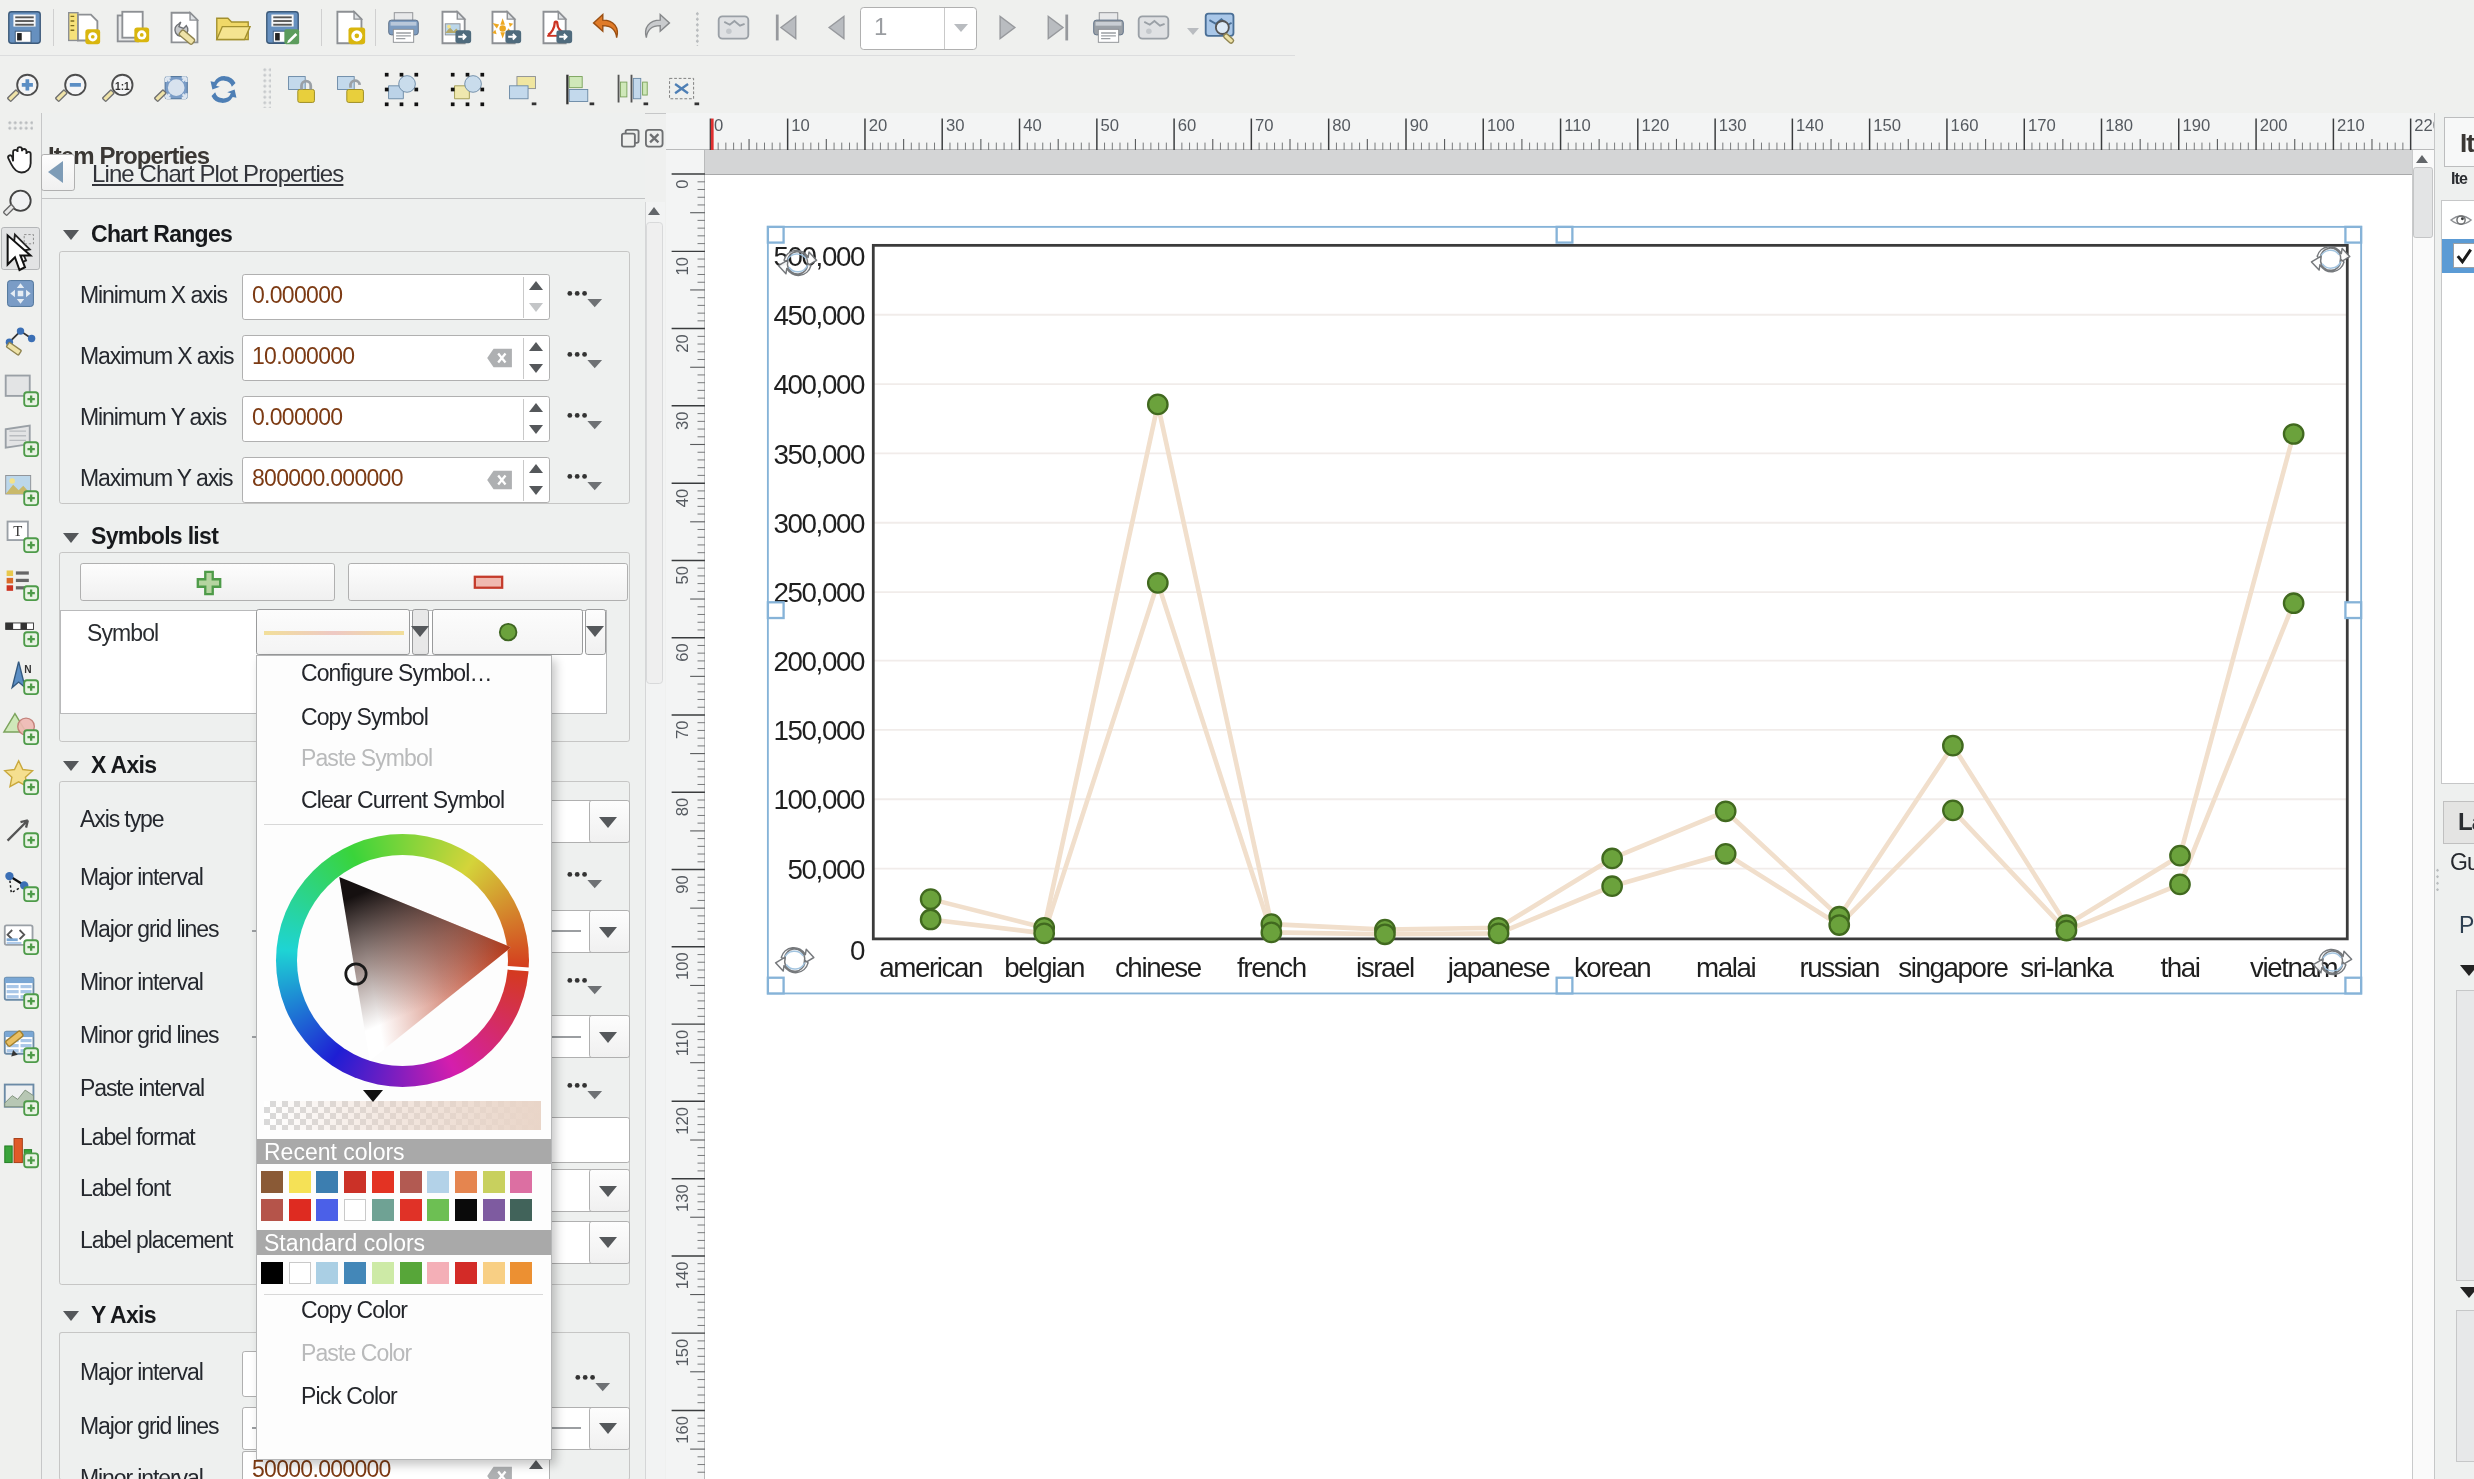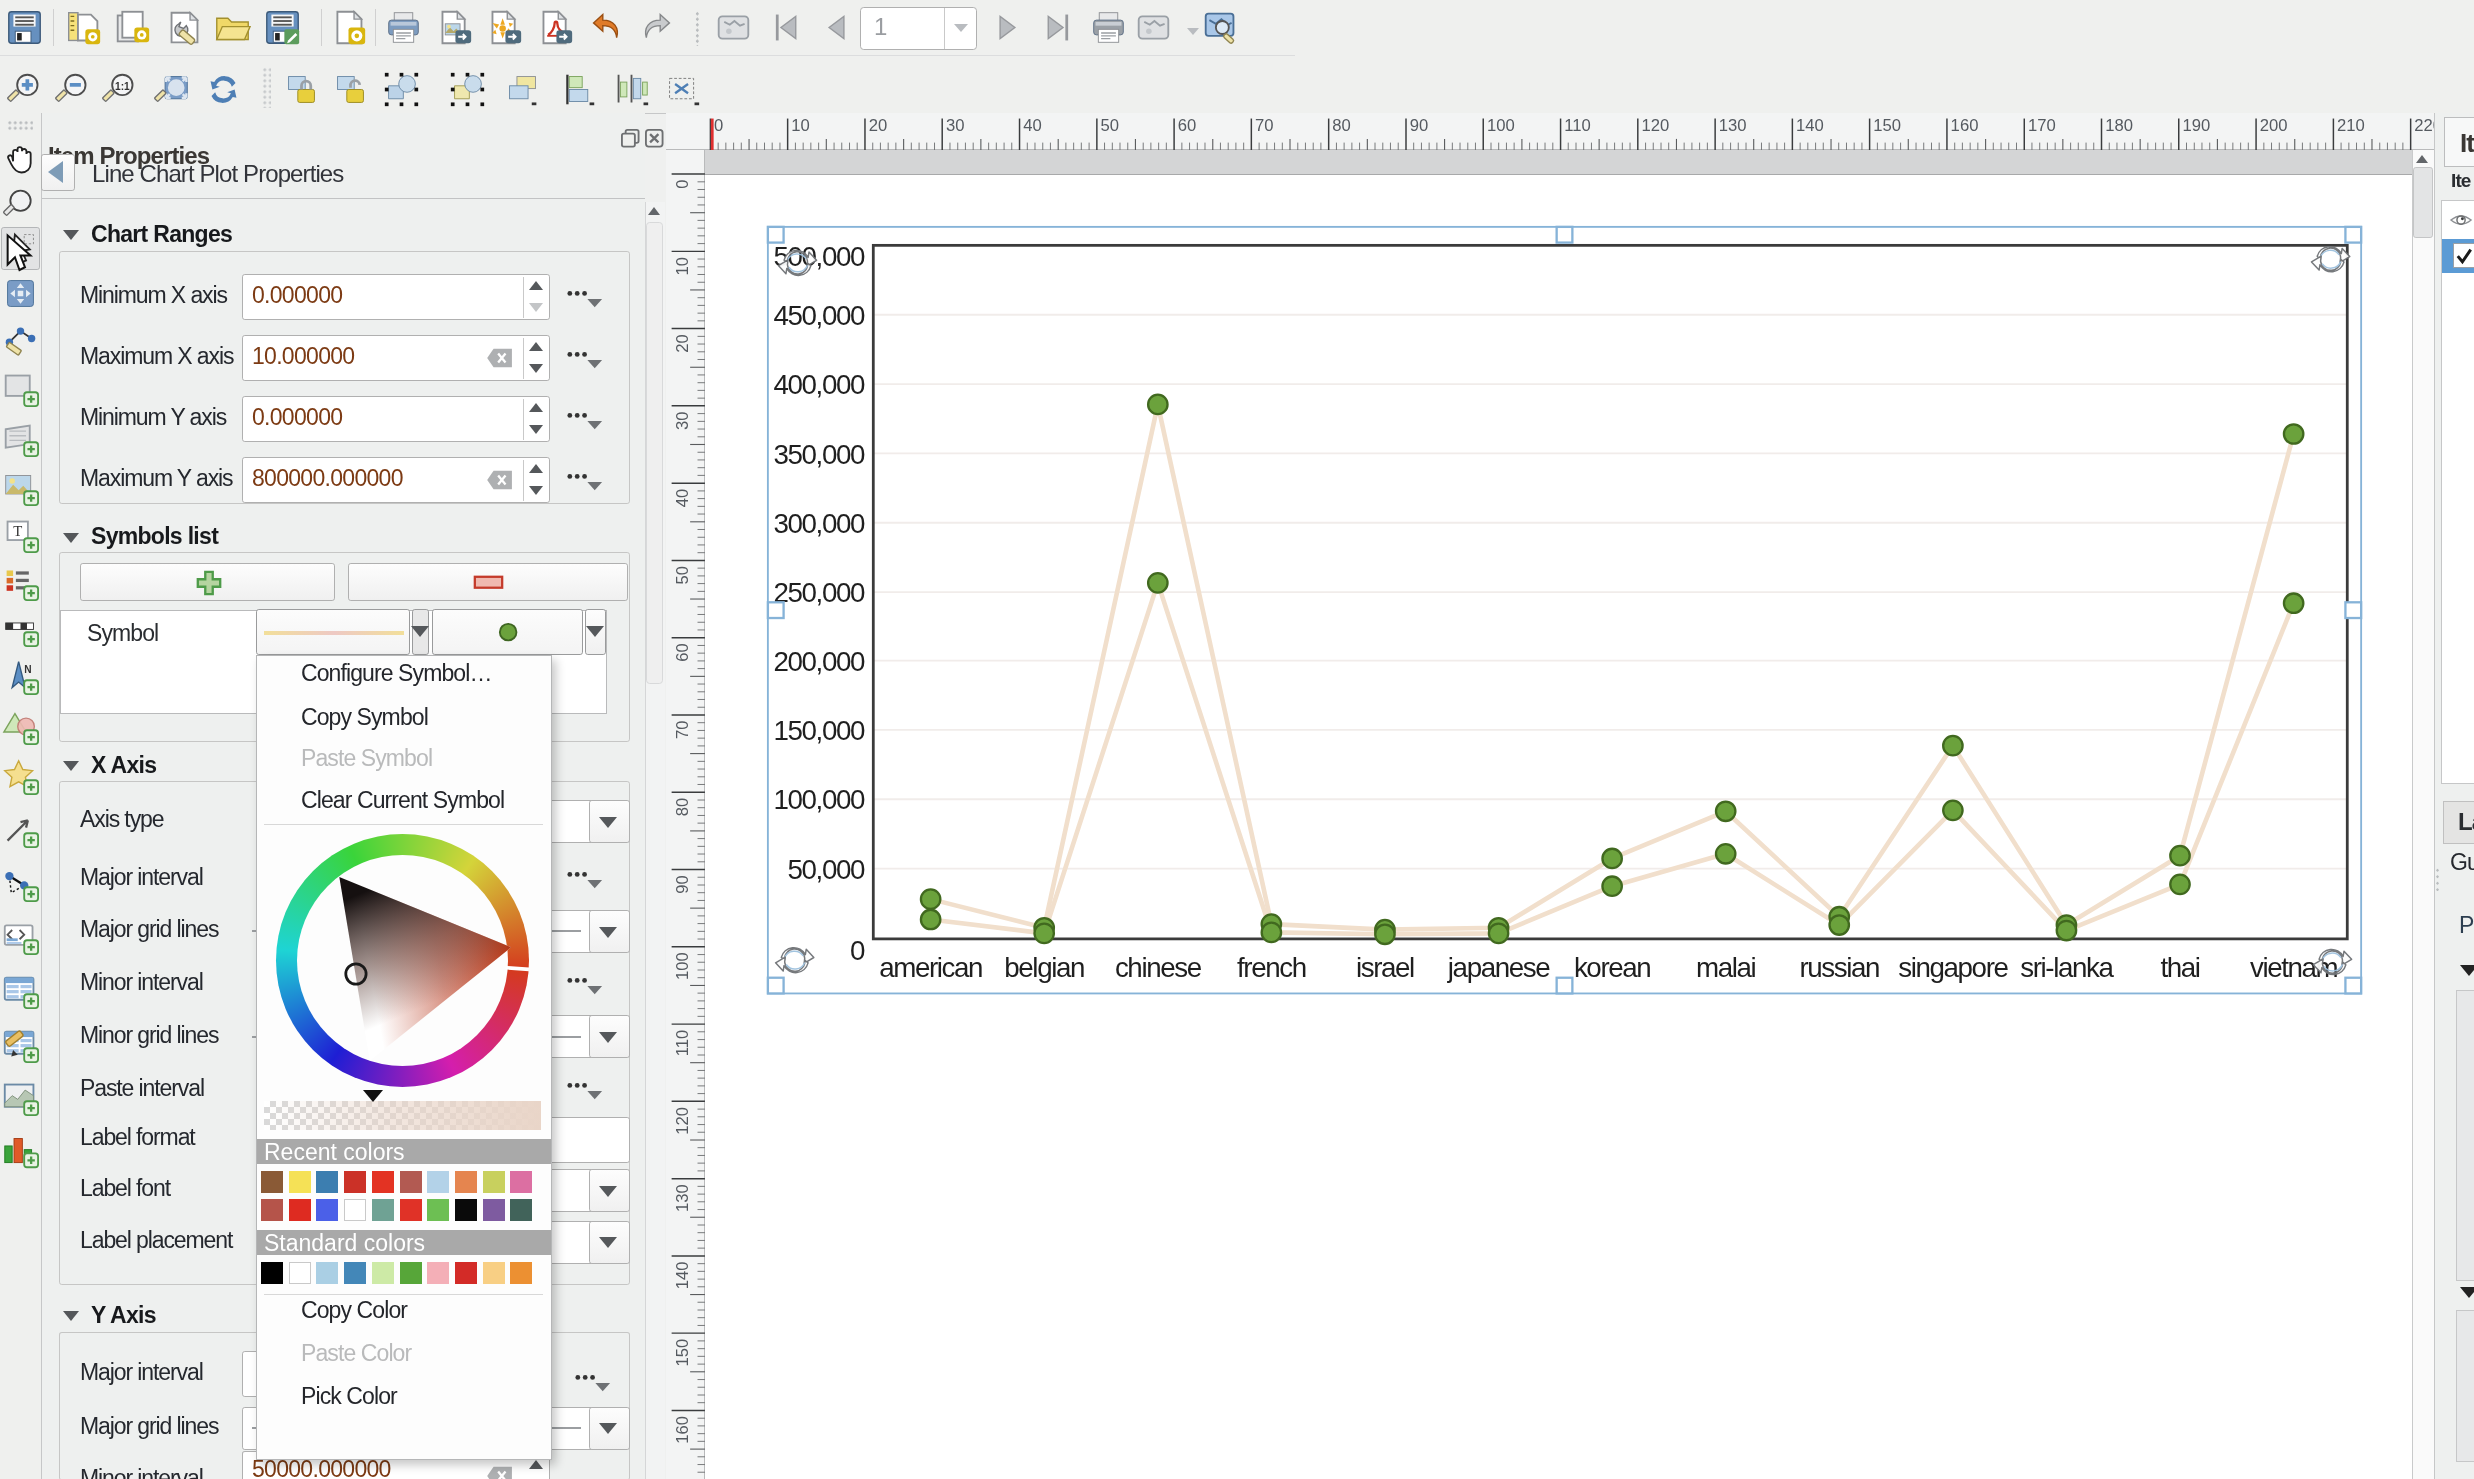--- a/index.html
+++ b/index.html
@@ -388,21 +388,21 @@
     <svg style="position:absolute;left:621px;top:129px;" width="18.5" height="18.5" viewBox="0 0 20 20">
       <rect x="5" y="1" width="14" height="14" rx="2" fill="none" stroke="#6e7072" stroke-width="2"></rect>
       <rect x="1" y="5" width="14" height="14" rx="2" fill="#eff0ee" stroke="#6e7072" stroke-width="2"></rect>
     </svg>
     <svg style="position:absolute;left:645px;top:129px;" width="18.5" height="18.5" viewBox="0 0 20 20">
       <rect x="1" y="1" width="18" height="18" rx="3" fill="none" stroke="#6e7072" stroke-width="2"></rect>
       <path d="M5.5 5.5 l9 9 m0 -9 l-9 9" stroke="#6e7072" stroke-width="2.5"></path>
     </svg>
     <div class="btn" style="left:41px;top:154px;width:34px;height:37px;"></div>
     <div class="tri" style="left:48px;top:161px;border-top:11px solid transparent;border-bottom:11px solid transparent;border-right:15.7px solid #7e9cb7;"></div>
-    <div class="abs" style="left:92px;top:160px;font-size:24px;letter-spacing:-0.9px;color:#32343a;">Line Chart Plot Properties</div>
+    <div class="abs" style="left:92px;top:160px;font-size:24px;letter-spacing:-0.9px;color:#32343a;text-decoration:underline;">Line Chart Plot Properties</div>
     <div class="abs" style="left:42px;top:198px;width:603px;height:0.9px;background:#c2c3c4;"></div>
     <div class="abs" style="left:645px;top:202px;width:20.3px;height:1278px;background:#f2f3f3;border-left:0.9px solid #d5d6d7;box-sizing:border-box;"></div>
     <div class="tri" style="left:648px;top:207px;border-left:6.5px solid transparent;border-right:6.5px solid transparent;border-bottom:8.3px solid #63666a;"></div>
     <div class="abs" style="left:646px;top:222px;width:16.6px;height:462px;background:#efefef;border:0.9px solid #d8d9da;border-radius:3.7px;box-sizing:border-box;"></div>
     <div class="tri" style="left:63px;top:230px;border-left:8.3px solid transparent;border-right:8.3px solid transparent;border-top:10.2px solid #54575a;"></div>
     <div class="hdr" style="left:91px;top:221px;">Chart Ranges</div>
     <div class="grp" style="left:59px;top:251px;width:571px;height:253px;"></div>
     <div class="lbl" style="left:80px;top:282px;">Minimum X axis</div>
     <div class="input" style="left:242px;top:274px;width:308px;height:46px;"></div>
     <div class="val" style="left:252px;top:282px;">0.000000</div>
@@ -1172,21 +1172,21 @@
     <div class="mitem" style="left:301px;top:1297px;color:#24262b;z-index:51;">Copy Color</div>
     <div class="mitem" style="left:301px;top:1340px;color:#b9babb;z-index:51;">Paste Color</div>
     <div class="mitem" style="left:301px;top:1383px;color:#24262b;z-index:51;">Pick Color</div>
     <div class="mitem" style="left:293px;top:1428px;color:#24262b;z-index:51;margin-top:48px;">Choose Color…</div>
     <div class="abs" style="left:2412px;top:150px;width:22px;height:1330px;background:#fafafa;border-left:0.9px solid #c9cacb;box-sizing:border-box;"></div>
     <div class="tri" style="left:2416px;top:155px;border-left:6.5px solid transparent;border-right:6.5px solid transparent;border-bottom:8.3px solid #63666a;"></div>
     <div class="abs" style="left:2413px;top:167px;width:20.3px;height:71px;background:#e3e4e5;border:0.9px solid #c4c5c6;border-radius:2.8px;box-sizing:border-box;"></div>
     <div class="abs" style="left:2434px;top:113px;width:41px;height:1367px;background:#eef0ef;border-left:0.9px solid #c6c7c8;box-sizing:border-box;"></div>
     <div class="abs" style="left:2444px;top:117px;width:30.5px;height:50px;background:#f7f8f8;border:0.9px solid #bcbdbe;border-right:none;box-sizing:border-box;"></div>
     <div class="abs" style="left:2460px;top:128px;font-size:26px;font-weight:bold;letter-spacing:-0.9px;color:#3a3734;">It</div>
-    <div class="abs" style="left:2451px;top:170px;font-size:19px;font-weight:bold;letter-spacing:-0.9px;color:#2a2d31;">Ite</div>
+    <div class="abs" style="left:2451px;top:170px;font-size:16px;font-weight:bold;letter-spacing:-0.9px;color:#2a2d31;">Ite</div>
     <div class="abs" style="left:2441px;top:200px;width:33px;height:584px;background:#fff;border:0.9px solid #c6c7c8;border-right:none;box-sizing:border-box;"></div>
     <svg style="position:absolute;left:2449px;top:210px;" width="25" height="21" viewBox="0 0 27 23">
       <path d="M2 11 Q13 2 24 11 Q13 20 2 11 Z" fill="#fcfcfc" stroke="#8d9094" stroke-width="1.6"></path>
       <circle cx="13" cy="11" r="4.5" fill="none" stroke="#6e7072" stroke-width="1.6"></circle>
       <circle cx="14.5" cy="9.5" r="1.6" fill="#3a3c3e"></circle>
     </svg>
     <div class="abs" style="left:2442px;top:239px;width:32px;height:34px;background:#5b9bd5;"></div>
     <div class="abs" style="left:2453px;top:243px;width:24px;height:25px;background:#fff;border:0.9px solid #9aa0a6;box-sizing:border-box;"></div>
     <svg style="position:absolute;left:2455px;top:246px;" width="18.5" height="18.5" viewBox="0 0 20 20">
       <path d="M3 11 l5 6 9 -13" stroke="#1a1a1a" stroke-width="3.2" fill="none"></path>

